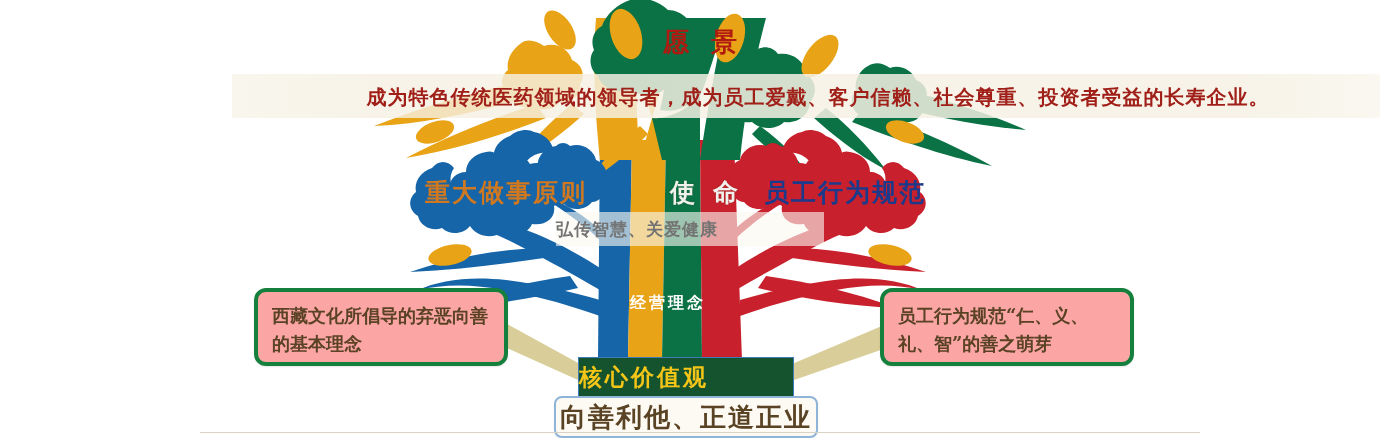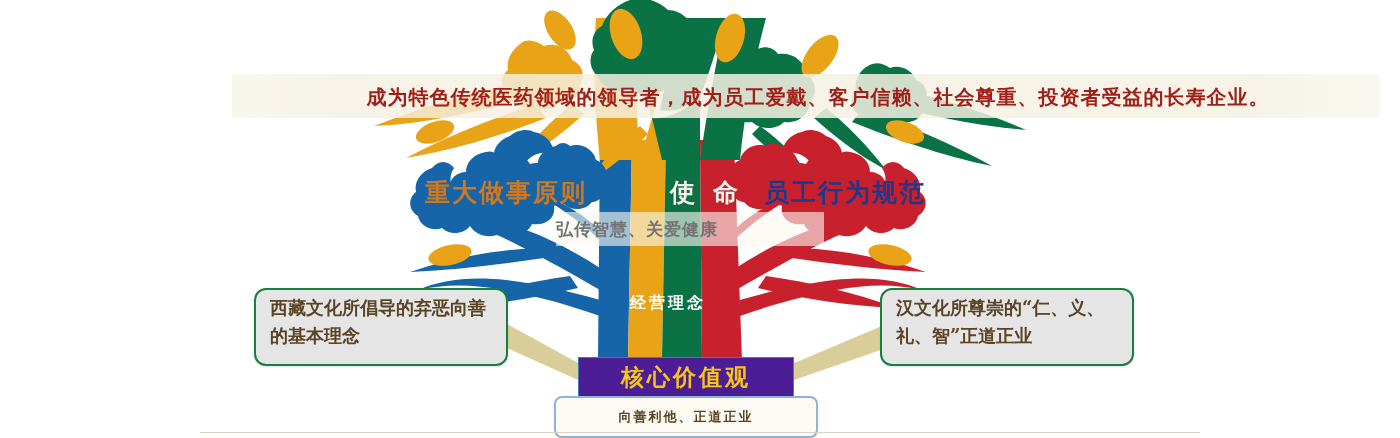--- a/index.html
+++ b/index.html
@@ -72,46 +72,46 @@
   .mission-text{
     position:absolute;left:556px;top:214px;width:268px;height:30px;
     line-height:30px;text-align:left;white-space:nowrap;
     font-family:"DejaVu Serif","Liberation Serif",serif;
     font-size:17px;font-weight:bold;color:#737373;letter-spacing:1px;
   }
 
   
   .core-box{
     position:absolute;left:578px;top:357px;width:214px;height:38px;
-    background:#4c1d95;border:1px solid #3E7CB8;
-    display:flex;align-items:center;justify-content:center;
+    background:#14532d;border:1px solid #3E7CB8;
+    display:flex;align-items:center;justify-content:flex-start;
   }
   .core-box span{
     font-family:"DejaVu Serif","Liberation Serif",serif;
     font-size:23px;font-weight:bold;color:#F5C518;letter-spacing:3px;
   }
 
   
   .motto-box{
     position:absolute;left:554px;top:396px;width:260px;height:38px;
     background:#FCFAF2;border:2px solid #8FB4D9;border-radius:8px;
     display:flex;align-items:center;justify-content:center;
     box-shadow:0 1px 2px rgba(0,0,0,.08);
   }
   .motto-box span{
     font-family:"DejaVu Serif","Liberation Serif",serif;
-    font-size:13px;font-weight:bold;color:#5A4224;letter-spacing:2px;
+    font-size:26px;font-weight:bold;color:#5A4224;letter-spacing:2px;
   }
 
   
   .callout{
     position:absolute;width:254px;height:78px;
-    background:#e5e5e5;border:2px solid #15803d;border-radius:12px;
+    background:#fca5a5;border:4px solid #15803d;border-radius:12px;
     box-shadow:0 1px 2px rgba(0,0,0,.10);
-    padding:4px 14px;box-sizing:border-box;
+    padding:10px 14px;box-sizing:border-box;
   }
   .callout p{
     margin:0;
     font-family:"DejaVu Serif","Liberation Serif",serif;
     font-size:18px;font-weight:bold;color:#5A4224;line-height:28px;
     letter-spacing:0px;
   }
   .callout-left{left:254px;top:288px;}
   .callout-right{left:880px;top:288px;}
 </style>
@@ -233,20 +233,21 @@
 
     <g>
       <path d="M500,320 L580,364 L578,380 L498,344 Z" fill="#D9CE9A"></path>
       <path d="M896,320 L792,364 L794,380 L898,344 Z" fill="#D9CE9A"></path>
     </g>
   </svg>
 
   <div class="vision-banner"></div>
   <div class="vision-text">成为特色传统医药领域的领导者，成为员工爱戴、客户信赖、社会尊重、投资者受益的长寿企业。</div>
 
+  <div class="lbl lbl-vision">愿景</div>
 
   <div class="lbl lbl-principles">重大做事原则</div>
 
   <div class="lbl lbl-mission-title">使命</div>
 
   <div class="lbl lbl-conduct">员工行为规范</div>
 
   <div class="mission-band"></div>
   <div class="mission-text">弘传智慧、关爱健康</div>
 
@@ -258,17 +259,17 @@
 
   <div class="motto-box">
     <span>向善利他、正道正业</span>
   </div>
 
   <div class="callout callout-left">
     <p>西藏文化所倡导的弃恶向善的基本理念</p>
   </div>
 
   <div class="callout callout-right">
-    <p>汉文化所尊崇的“仁、义、礼、智”正道正业</p>
+    <p>员工行为规范“仁、义、礼、智”的善之萌芽</p>
   </div>
 
   <div class="baseline"></div>
 </div>
 
 </body></html>

